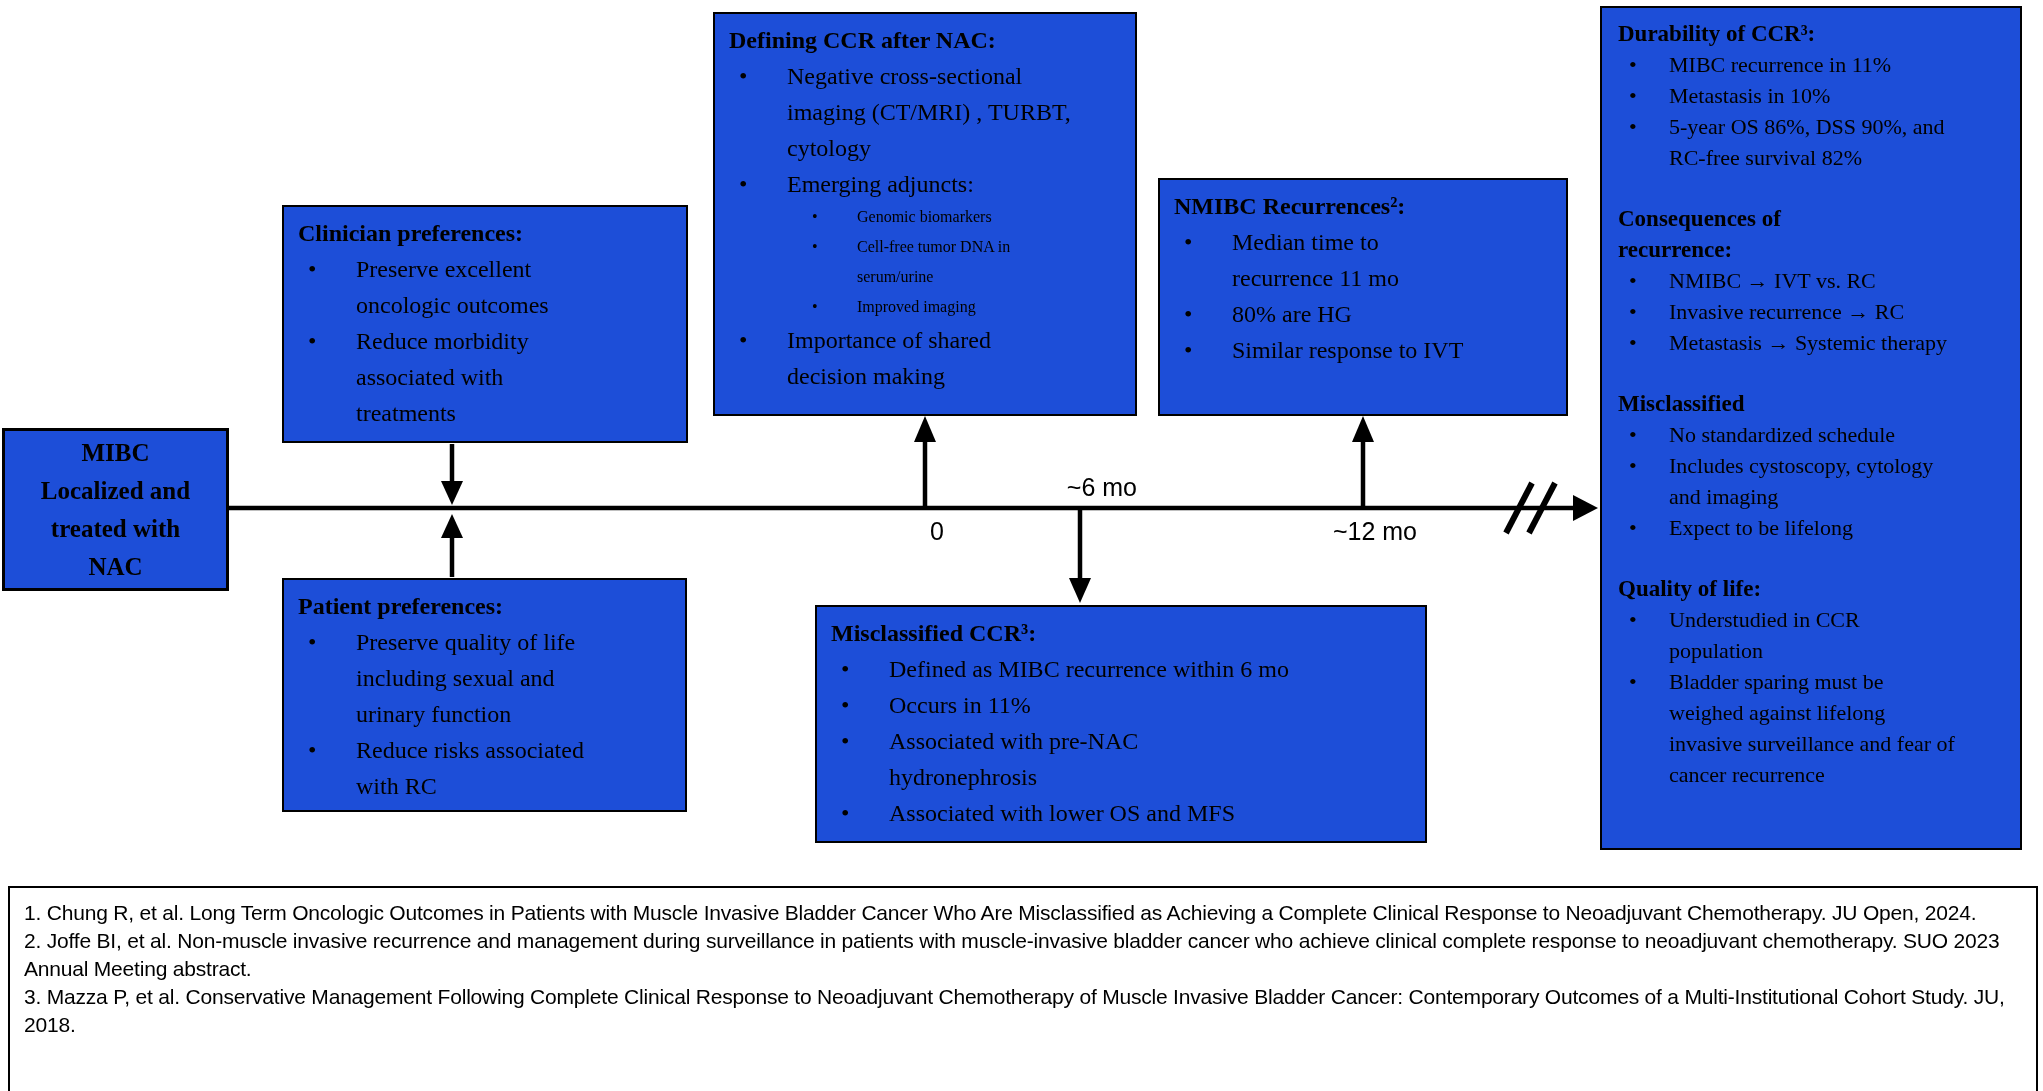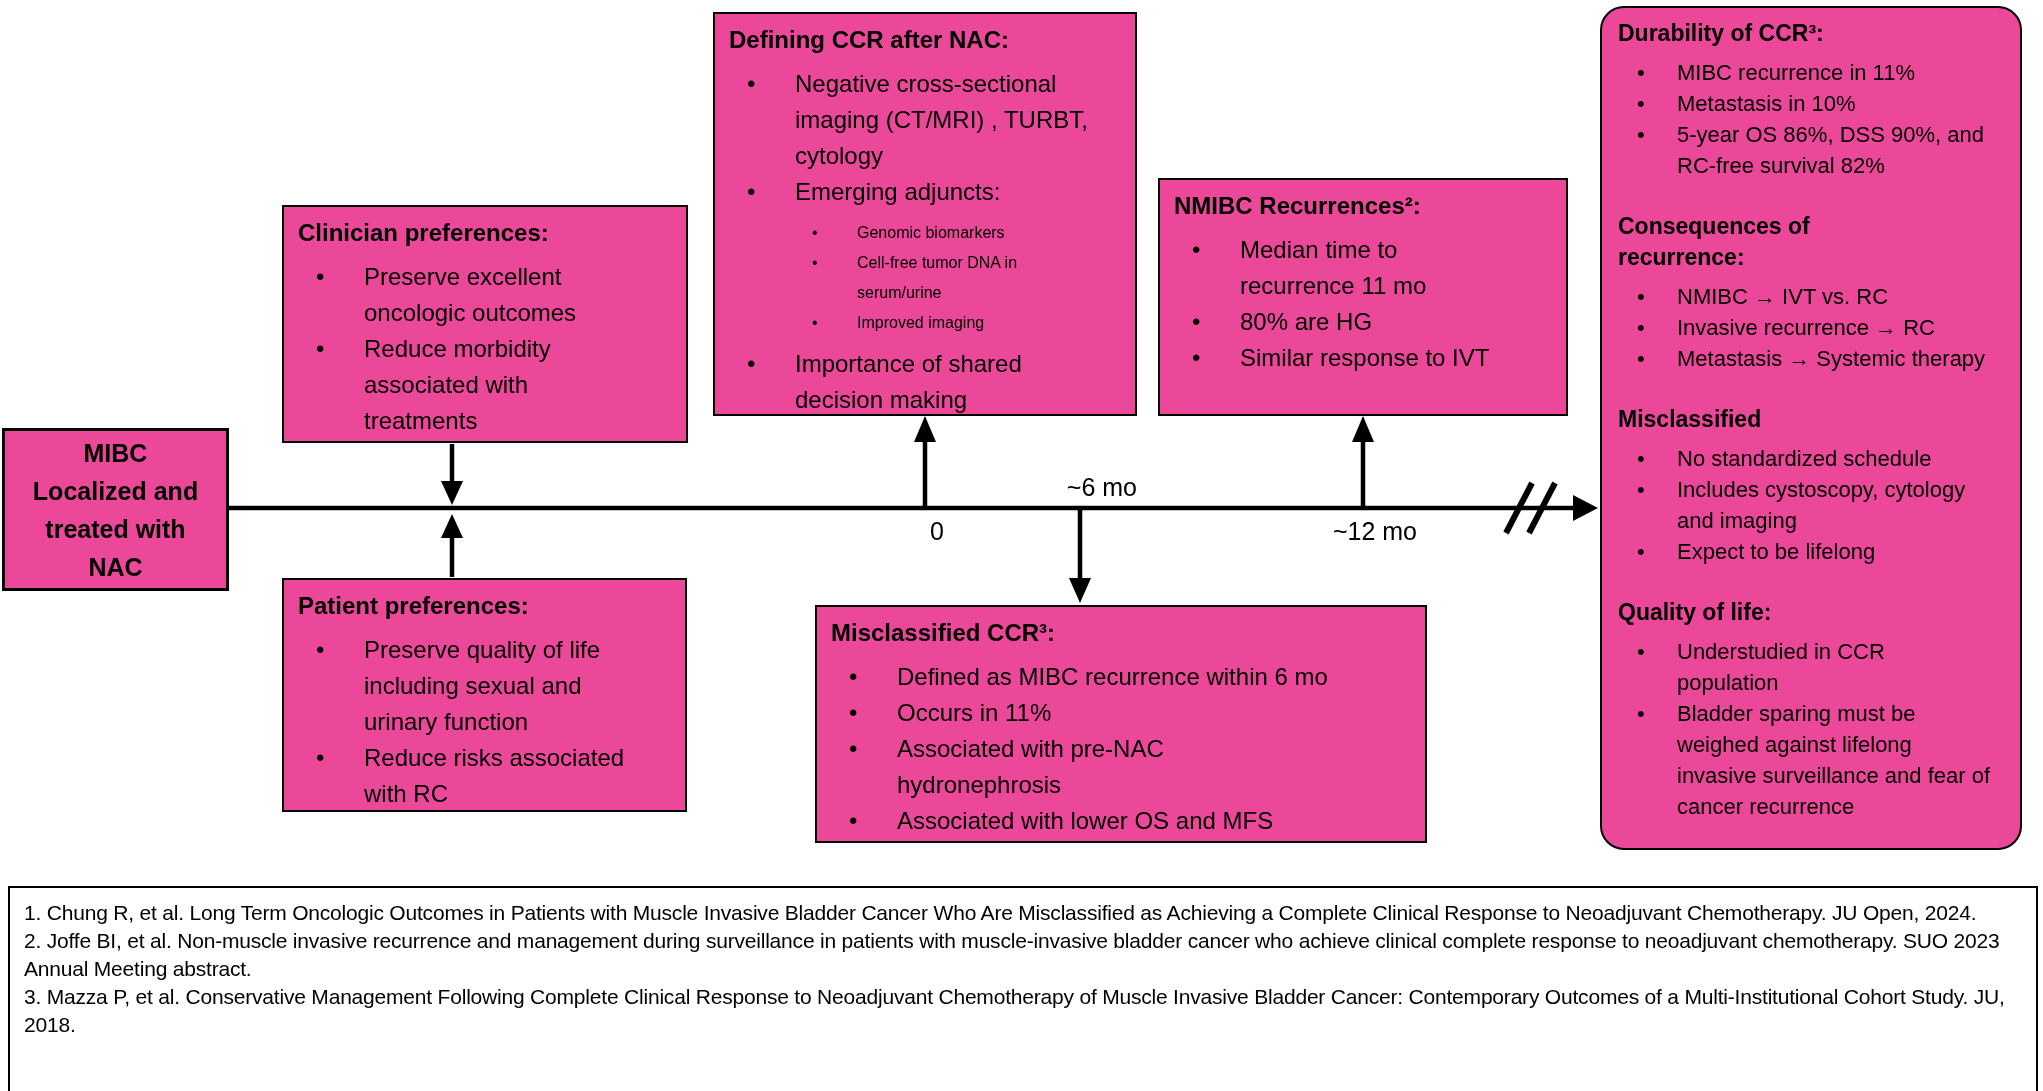--- a/index.html
+++ b/index.html
@@ -2,45 +2,45 @@
 <html><head>
 <meta charset="utf-8">
 <style>
   html,body { margin:0; padding:0; background:#ffffff; }
   .canvas {
     position:relative; width:2043px; height:1091px; background:#ffffff;
     font-family:"Liberation Sans","DejaVu Sans",sans-serif; color:#000;
     overflow:hidden;
   }
   .box {
-    position:absolute; background:#ec4899; border:2px solid #000;
+    position:absolute; background:#1d4ed8; border:2px solid #000;
     box-sizing:border-box; padding:8px 10px 0 14px;
-    font-size:24px; line-height:36px;
+    font-size:24px; line-height:36px;font-family:Liberation Serif, serif;
   }
   .box-title { font-weight:bold; white-space:pre-line; }
-  ul.bullets { list-style:none; margin:8px; padding:0; }
+  ul.bullets { list-style:none; margin:0; padding:0; }
   .bullets > li { position:relative; padding-left:58px; white-space:pre-line; }
   .bullets > li::before { content:"\2022"; position:absolute; left:10px; top:0; }
   ul.subbullets { list-style:none; margin:0 0 0 78px; padding:0; font-size:16px; line-height:30px; }
   .subbullets > li { position:relative; padding-left:50px; white-space:pre-line; }
   .subbullets > li::before { content:"\2022"; position:absolute; left:5px; top:0; }
 
   .mibc {
     left:2px; top:428px; width:227px; height:163px;
     border-width:3px; padding:0;
     display:flex; flex-direction:column; justify-content:center; align-items:center;
     text-align:right; font-weight:bold; font-size:25px; line-height:38px;
   }
   .clinician { left:282px; top:205px; width:406px; height:238px; }
   .patient   { left:282px; top:578px; width:405px; height:234px; }
   .defining  { left:713px; top:12px;  width:424px; height:404px; }
   .nmibc     { left:1158px; top:178px; width:410px; height:238px; padding-right:22px; }
   .misclass  { left:815px; top:605px; width:612px; height:238px; }
 
-  .outcome   { left:1600px; top:6px; width:422px; height:844px; font-size:22px; line-height:31px; padding:10px 10px 0 16px;border-radius:24px; }
+  .outcome   { left:1600px; top:6px; width:422px; height:844px; font-size:22px; line-height:31px; padding:10px 10px 0 16px; }
   .outcome .box-title { font-size:23px; }
   .outcome .bullets > li { padding-left:51px; }
   .outcome .bullets > li::before { left:11px; }
   .outcome .section { margin-bottom:30px; }
 
   .refs {
     position:absolute; left:8px; top:886px; width:2030px; height:242px;
     border:2px solid #000; box-sizing:border-box; background:#fff;
     padding:11px 14px; font-size:21px; line-height:28px; letter-spacing:-0.2px;
   }

